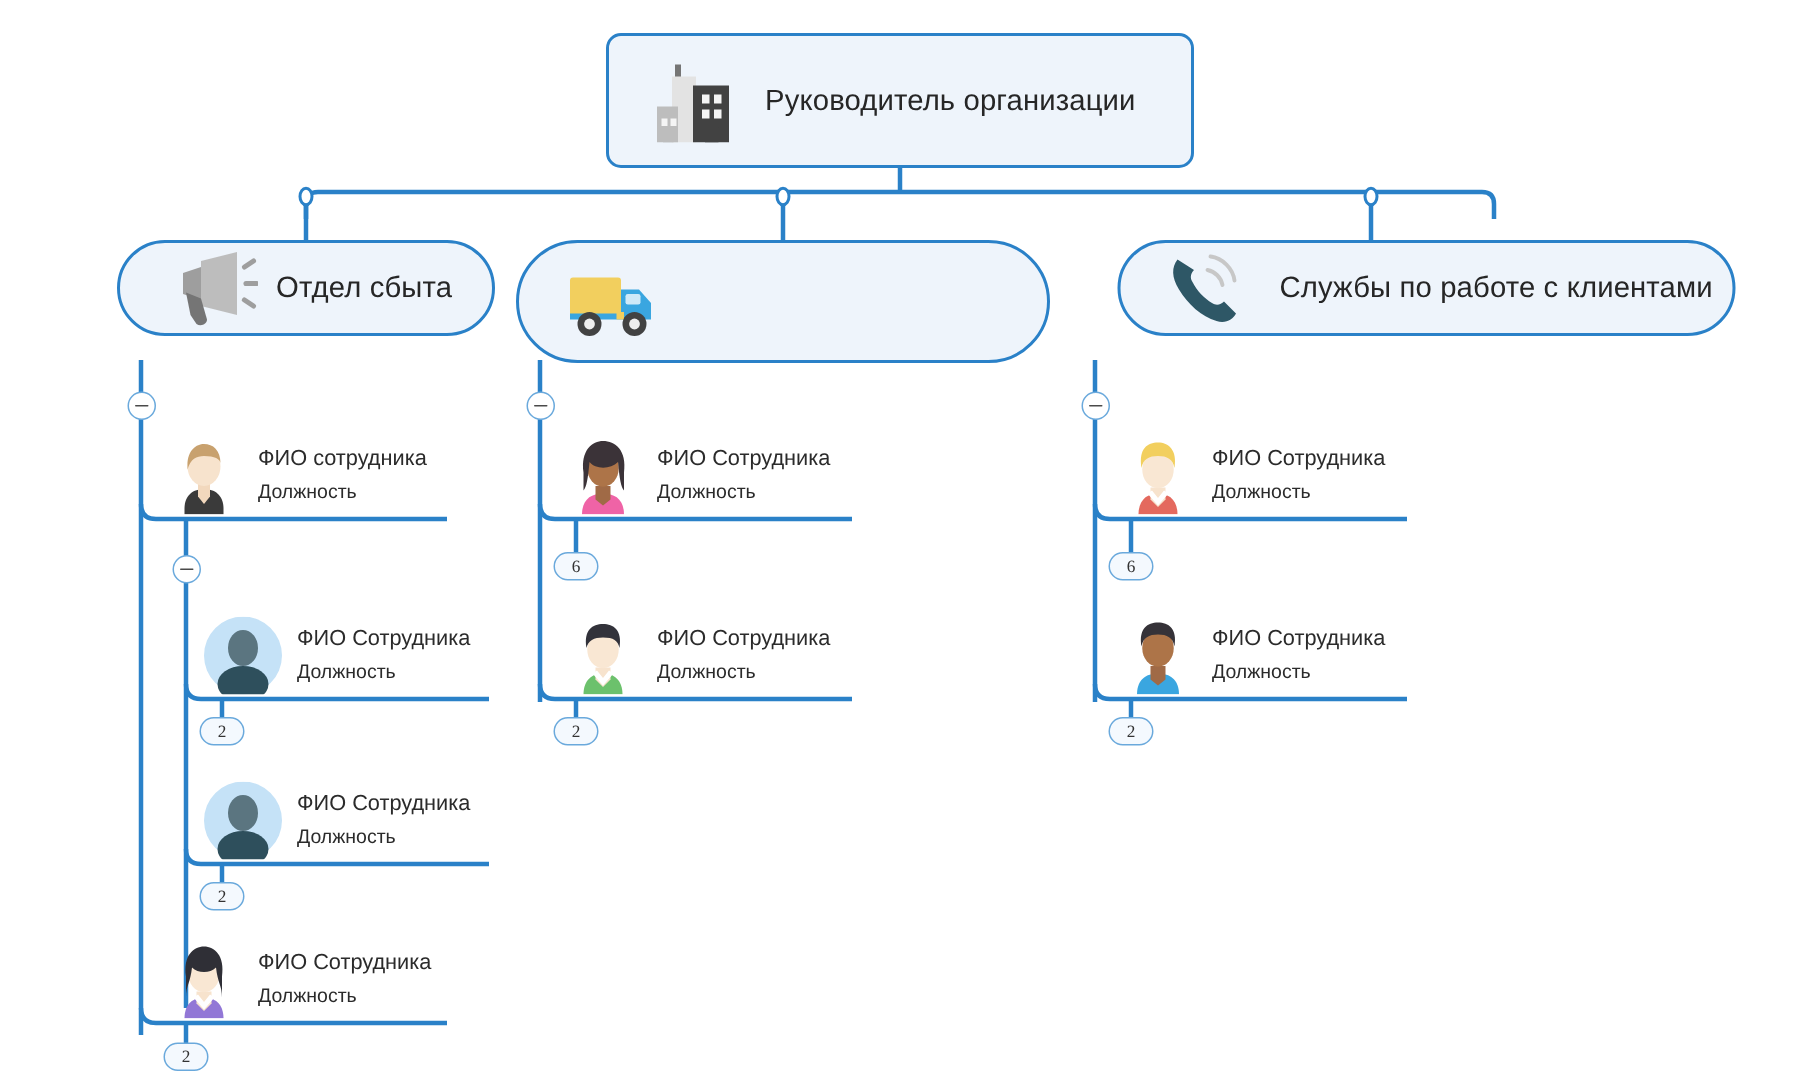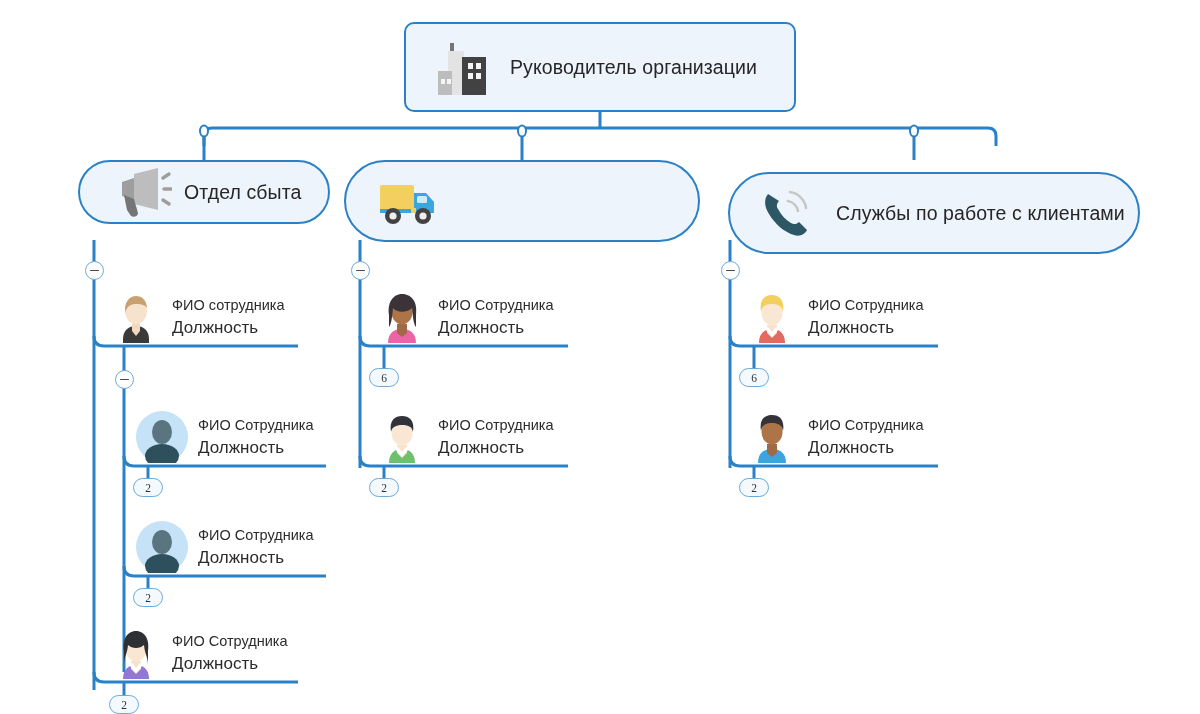--- a/index.html
+++ b/index.html
@@ -70,21 +70,21 @@
   .emp-text {
     margin-left: 10px;
     line-height: 1.38;
   }
   .emp-name {
     font-size: 14.5px;
     color: #2b2b2b;
     white-space: nowrap;
   }
   .emp-role {
-    font-size: 17px;
+    font-size: 13px;
     color: #2b2b2b;
     white-space: nowrap;
   }
   .badge {
     position: absolute;
     box-sizing: border-box;
     width: 30px;
     height: 19px;
     border-radius: 10px;
     border: 1.6px solid #6aa9dc;
@@ -213,21 +213,21 @@
         <rect x="2" y="34" width="54" height="4" fill="#3aa6e0"></rect>
         <rect x="33" y="33" width="5" height="5" fill="#f2cf5e"></rect>
         <circle cx="15" cy="41" r="8" fill="#424242"></circle>
         <circle cx="15" cy="41" r="3.6" fill="#eeeeee"></circle>
         <circle cx="45" cy="41" r="8" fill="#424242"></circle>
         <circle cx="45" cy="41" r="3.6" fill="#eeeeee"></circle>
       </svg>
     </span>
   </div>
 
-  <div class="node dept" style="left:728px; top:160px; width:412px; height:82px; padding-left:30px;margin-top:12px;">
+  <div class="node dept" style="left:745px; top:160px; width:412px; height:64px; padding-left:30px;">
     <span class="node-icon" style="margin-right:14px;">
       <svg width="62" height="54" viewBox="0 0 62 54">
         <path d="M8,8 C4,13 4,20 9,28 C15,38 24,46 34,49 C40,51 45,48 47,44 L39,36 C37,38 34,39 31,37 C26,34 21,29 18,23 C16,20 17,17 19,15 Z" fill="#2e5766"></path>
         <g fill="none" stroke="#c7c7c7" stroke-width="2.6" stroke-linecap="round">
           <path d="M30,6 C38,7 45,14 46,22"></path>
           <path d="M28,15 C33,16 37,20 38,25"></path>
         </g>
       </svg>
     </span>
     <span class="node-label">Службы по работе с клиентами</span>

